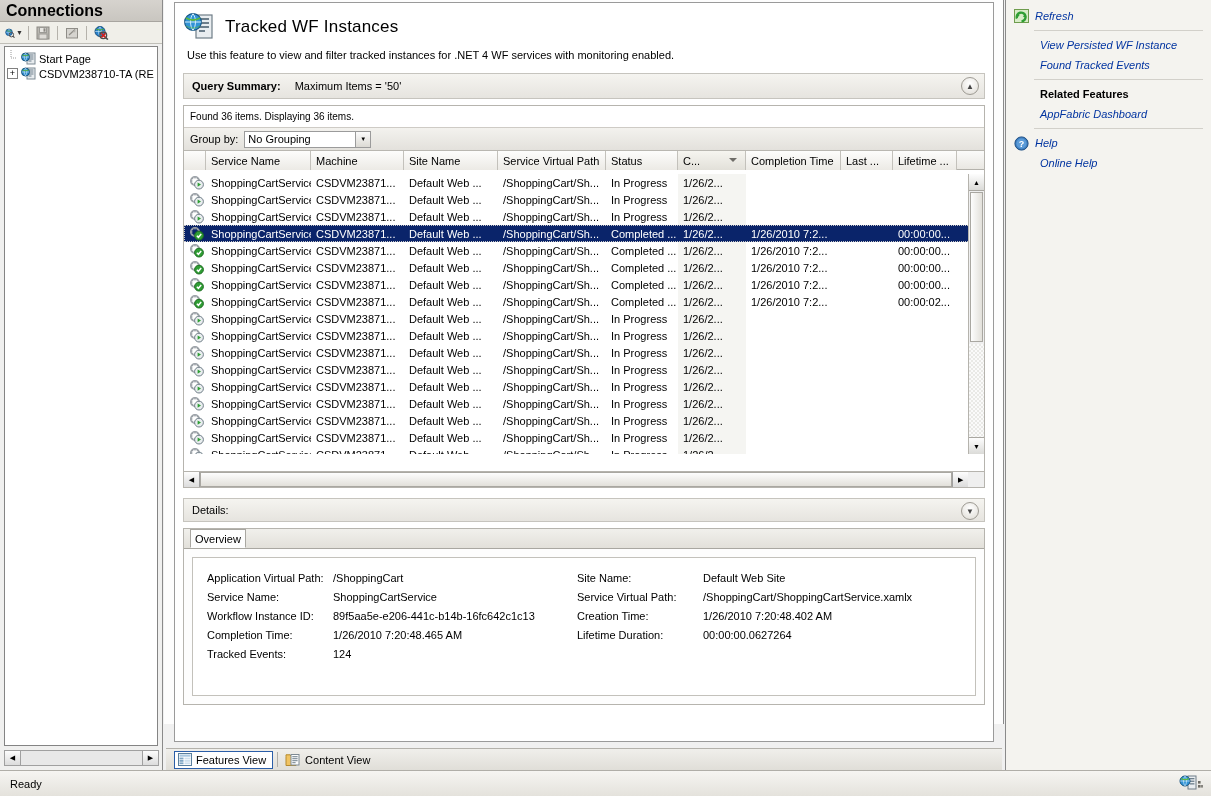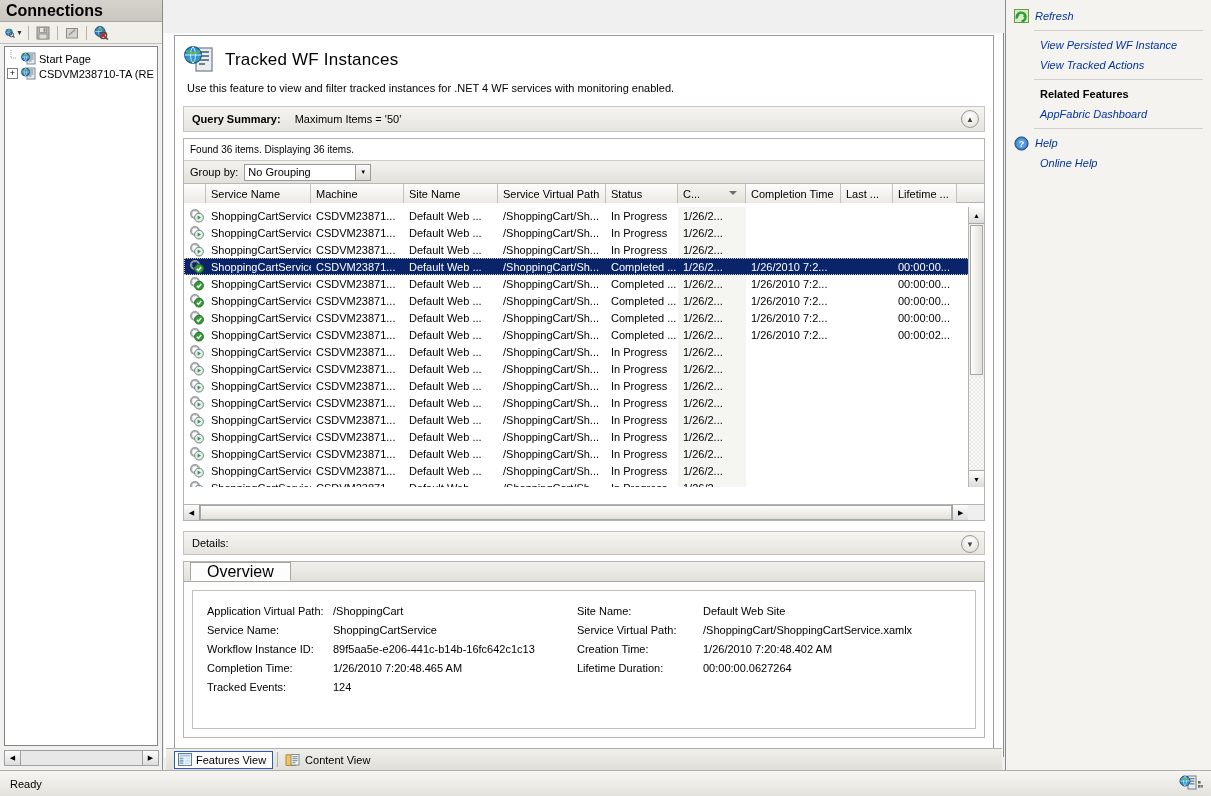--- a/index.html
+++ b/index.html
@@ -34,21 +34,21 @@
   .tree-spacer{width:14px;display:inline-block;}
   .hscroll-bottom{position:absolute;left:4px;bottom:4px;width:155px;height:16px;
      background:#f0f0f0;border:1px solid #a0a0a0;box-sizing:border-box;display:flex;}
   .hs-arrow{width:15px;background:linear-gradient(to bottom,#fdfdfd,#dcdcdc);
      border-right:1px solid #a0a0a0;display:flex;align-items:center;justify-content:center;font-size:7px;}
   .hs-arrow.r{border-right:none;border-left:1px solid #a0a0a0;}
   .hs-track{flex:1;background:#e8e8e8;}
 
   
   .main{position:absolute;left:164px;top:0;width:840px;height:724px;background:#fdfdfd;
-     box-sizing:border-box;border-right:1px solid #8a8a8a;margin-top:33px;}
+     box-sizing:border-box;border-right:1px solid #8a8a8a;}
   .main-inner{position:absolute;left:10px;top:2px;width:820px;height:740px;
      background:#ffffff;border:1px solid #9a9a9a;box-sizing:border-box;}
   .page-head{display:flex;align-items:center;padding:8px 0 0 8px;height:40px;box-sizing:border-box;}
   .page-title{font-size:17px;color:#000;margin-left:10px;letter-spacing:0.2px;}
   .page-desc{padding:6px 12px 0 12px;font-size:11px;color:#000;}
 
   .query-bar{margin:12px 8px 0 8px;height:26px;background:linear-gradient(to bottom,#f5f4f0,#e6e4df);
      border:1px solid #c6c4be;display:flex;align-items:center;box-sizing:border-box;position:relative;}
   .query-label{font-weight:bold;margin-left:8px;font-size:11px;}
   .query-value{margin-left:14px;font-size:11px;}
@@ -105,21 +105,21 @@
   .hs-corner{width:16px;background:#efefef;}
 
   .details-bar{margin:10px 8px 0 8px;height:24px;background:linear-gradient(to bottom,#f5f4f0,#e6e4df);
      border:1px solid #c6c4be;display:flex;align-items:center;position:relative;box-sizing:border-box;}
   .details-label{margin-left:8px;font-size:11px;}
   .details-box{margin:6px 8px 0 8px;border:1px solid #b6b4ae;background:#fdfdfd;height:177px;
      box-sizing:border-box;position:relative;}
   .tabstrip{height:20px;background:linear-gradient(to bottom,#f1f0ec,#e2e0da);border-bottom:1px solid #a9a7a1;
      display:flex;align-items:flex-end;padding-left:6px;box-sizing:border-box;}
   .tab{height:19px;background:#fdfdfd;border:1px solid #a9a7a1;border-bottom:1px solid #fdfdfd;
-     display:flex;align-items:center;padding:0 16px;font-size:16px;box-sizing:border-box;}
+     display:flex;align-items:center;padding:0 4px;font-size:11px;box-sizing:border-box;}
   .detail-panel{position:absolute;left:8px;top:28px;right:8px;bottom:8px;background:#fff;
      border:1px solid #c3c1bb;box-sizing:border-box;}
   .dcols{display:flex;padding:10px 0 0 14px;}
   .dcol{display:flex;flex-direction:column;}
   .dcol.left{width:370px;}
   .drow{display:flex;height:19px;align-items:center;font-size:11px;}
   .dlabel{width:126px;color:#000;}
   .dval{color:#000;}
 
   .bottom-tabs{position:absolute;left:166px;bottom:26px;width:836px;height:22px;
@@ -766,21 +766,21 @@
               <path d="M12.3 8.2l-3.4-0.4 1.9-2.6z" fill="#2f9e34"></path>
             </svg>
           </span>
           <span class="lbl">Refresh</span>
         </div>
         <div class="act-sep"></div>
         <div class="act-item noicon">
           <span class="lbl">View Persisted WF Instance</span>
         </div>
         <div class="act-item noicon">
-          <span class="lbl">View Tracked Actions</span>
+          <span class="lbl">Found Tracked Events</span>
         </div>
         <div class="act-sep"></div>
         <div class="act-item">
           <span class="act-group">Related Features</span>
         </div>
         <div class="act-item noicon">
           <span class="lbl">AppFabric Dashboard</span>
         </div>
         <div class="act-sep"></div>
         <div class="act-item">

